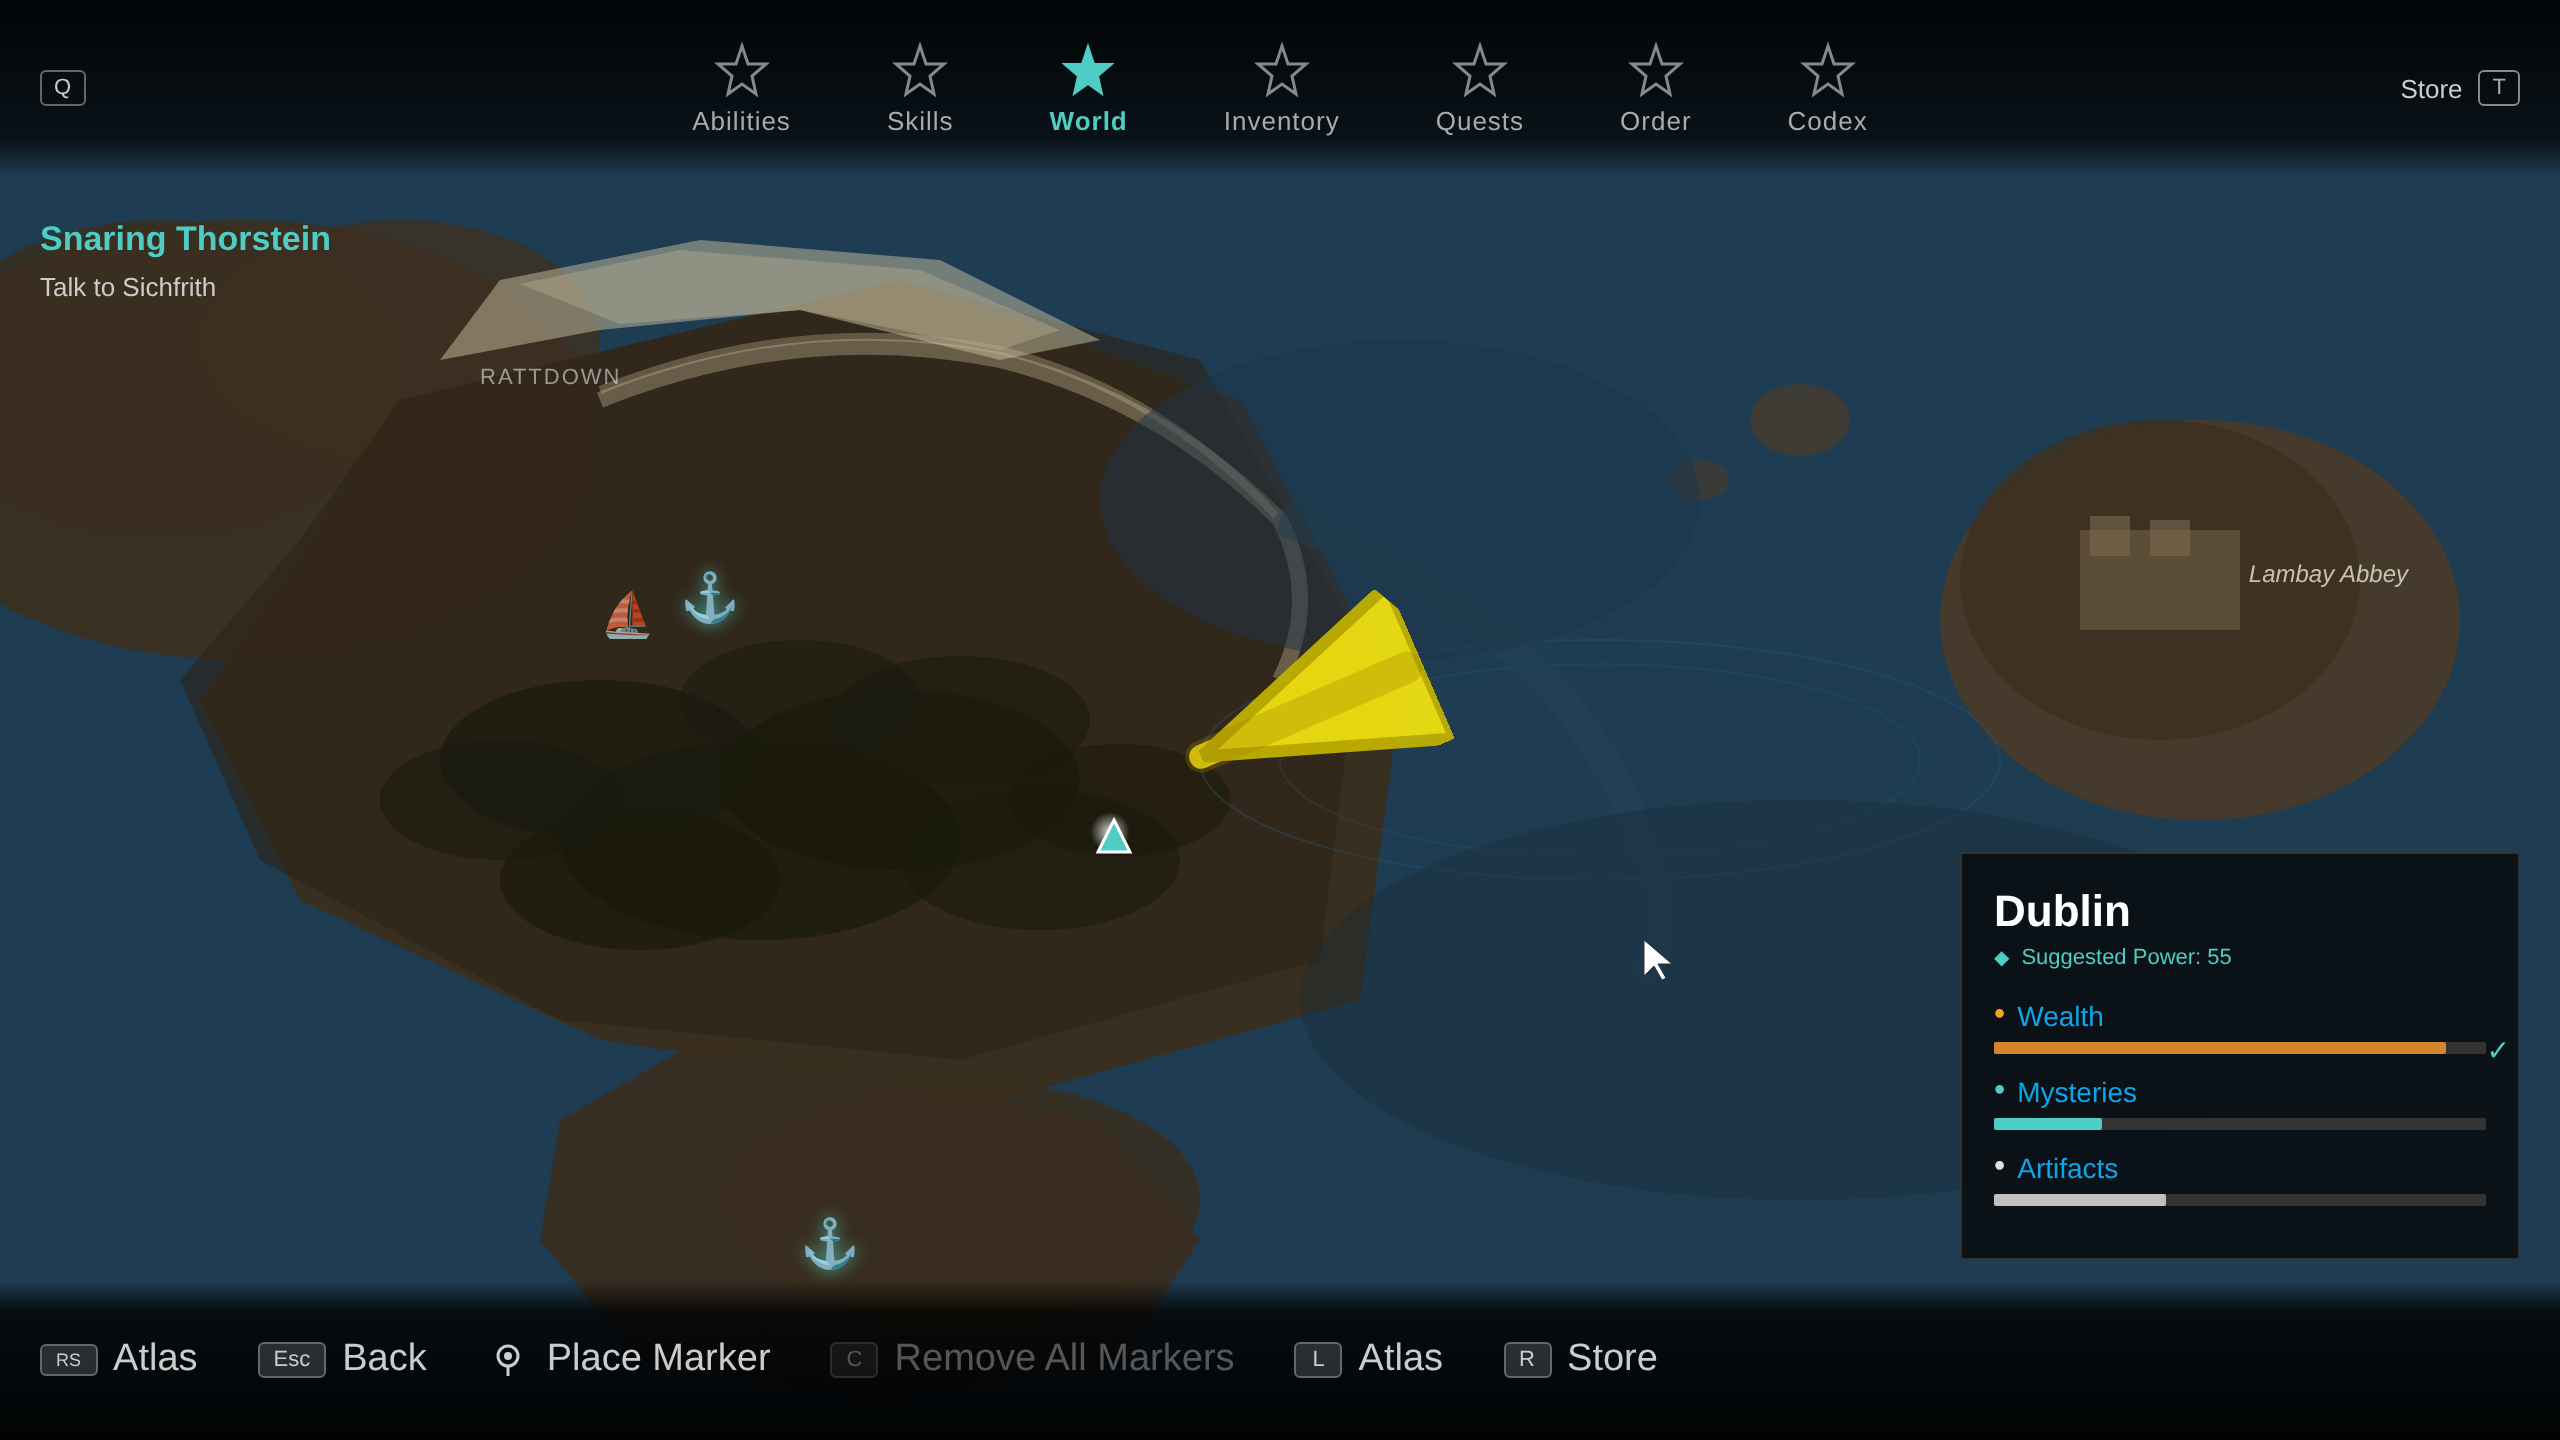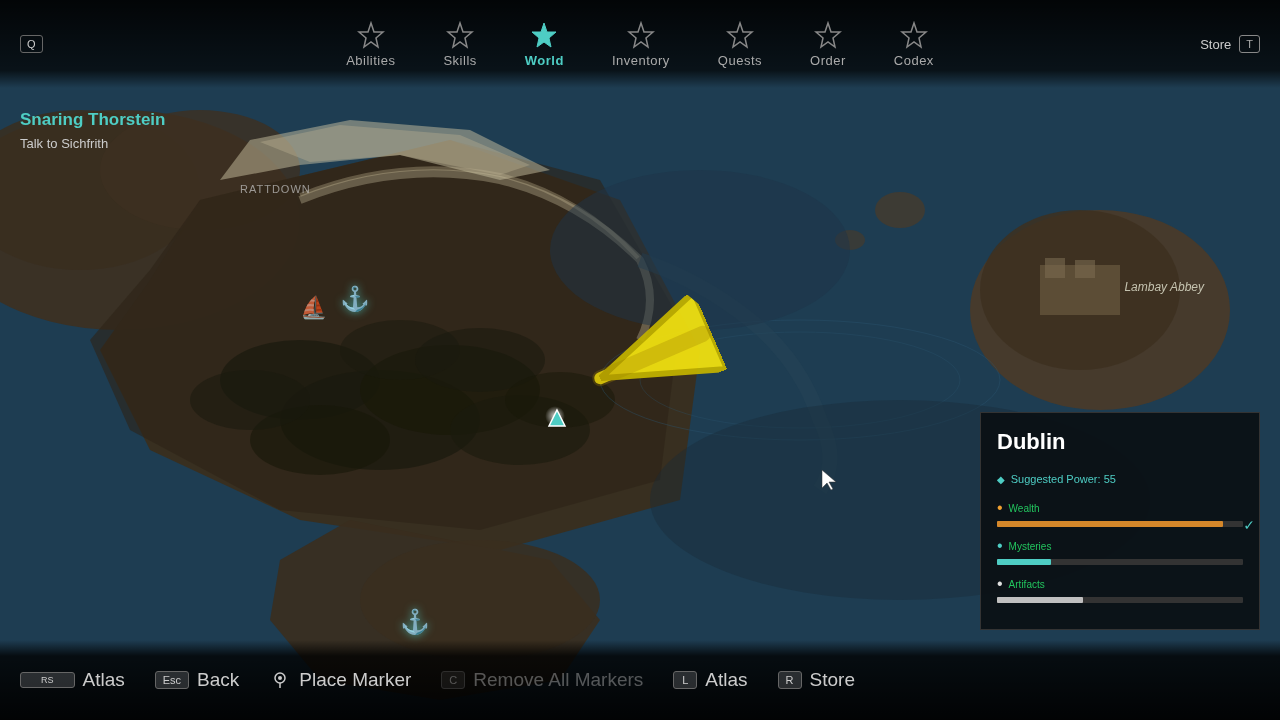--- a/index.html
+++ b/index.html
@@ -121,21 +121,21 @@
       background: rgba(10, 15, 20, 0.92);
       border: 1px solid #333;
       padding: 16px;
       z-index: 100;
     }
 
     #region-name {
       color: #fff;
       font-size: 22px;
       font-weight: bold;
-      margin-bottom: 18px;
+      margin-bottom: 4px;
     }
 
     #region-power {
       color: #4ecdc4;
       font-size: 11px;
       display: flex;
       align-items: center;
       gap: 6px;
       margin-bottom: 14px;
     }
@@ -144,22 +144,22 @@
       content: '◆';
       color: #4ecdc4;
       font-size: 10px;
     }
 
     .stat-row {
       margin-bottom: 10px;
     }
 
     .stat-label {
-      color: #22c55e;
-      font-size: 10px;
+      color: #0ea5e9;
+      font-size: 14px;
       margin-bottom: 4px;
       display: flex;
       align-items: center;
       gap: 6px;
     }
 
     .stat-label::before {
       content: '•';
       font-size: 16px;
     }
@@ -220,21 +220,21 @@
       border-radius: 3px;
       padding: 2px 7px;
       font-size: 11px;
       color: #ccc;
       min-width: 24px;
       text-align: center;
     }
 
     .bottom-key.special {
       font-size: 9px;
-      padding: 2px 20px;
+      padding: 2px 7px;
     }
 
     .bottom-action-icon {
       width: 22px;
       height: 22px;
       display: flex;
       align-items: center;
       justify-content: center;
     }
 

